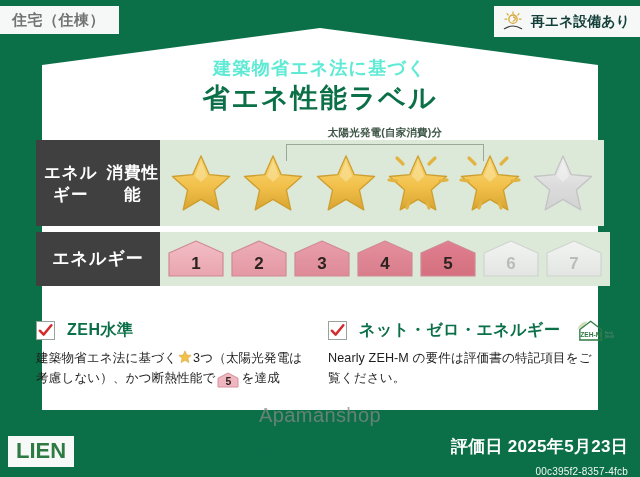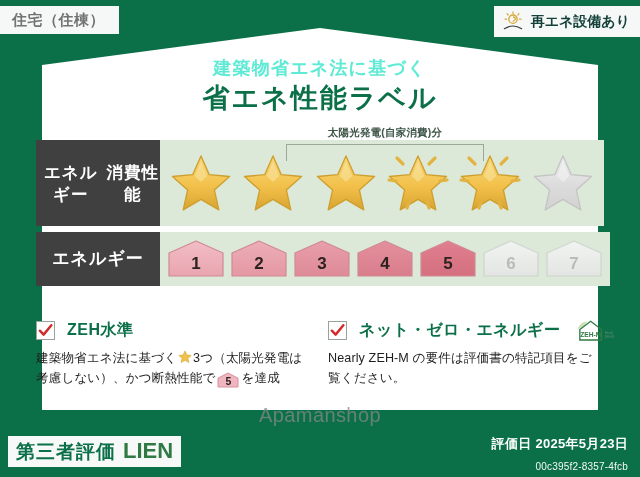--- a/index.html
+++ b/index.html
@@ -164,21 +164,21 @@
   }
   .bels-jp{font-size:19px;font-weight:bold;color:#0b7048;letter-spacing:1px;}
   .bels-en{font-size:22px;font-weight:bold;color:#2f7a42;letter-spacing:0px;}
   .bldg{
     position:absolute;left:213px;top:16px;
     font-size:13px;font-weight:bold;color:#0b7048;letter-spacing:.2px;
   }
   .eval{
     position:absolute;right:12px;top:6px;text-align:right;color:#ffffff;
   }
-  .eval-date{font-size:13px;font-weight:bold;letter-spacing:.3px;}
+  .eval-date{font-size:17px;font-weight:bold;letter-spacing:.3px;}
   .eval-id{font-size:10px;letter-spacing:.2px;margin-top:8px;opacity:.95;}
 </style>
 </head>
 <body>
 
 <div id="label-root">
 
   <div class="house-roof"></div>
   <div class="house-body"></div>
 
@@ -452,21 +452,20 @@
         </svg>
       </div>
       <div class="info-body">Nearly ZEH-M の要件は評価書の特記項目をご覧ください。</div>
     </div>
   </div>
 
   <div class="watermark">Apamanshop</div>
 
   <div class="bottom">
     <div class="bels">
-      <span class="bels-jp">第三者評価</span>
       <span class="bels-en">LIEN</span>
     </div>
     <div class="bldg">D's LIEN A</div>
     <div class="eval">
       <div class="eval-date">評価日 2025年5月23日</div>
       <div class="eval-id">00c395f2-8357-4fcb</div>
     </div>
   </div>
 
 </div>

